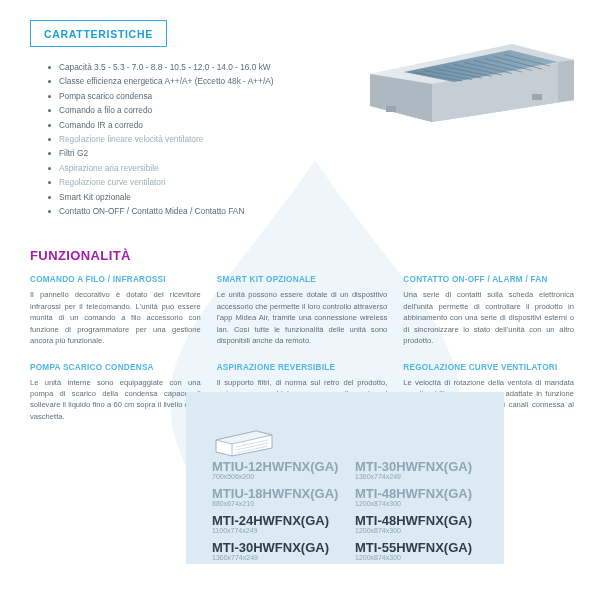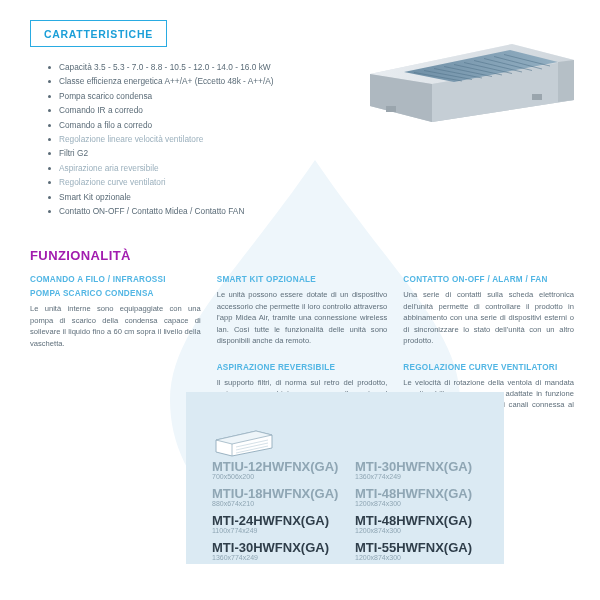--- a/index.html
+++ b/index.html
@@ -225,36 +225,37 @@
   </svg>
 
   
   <div class="badge">CARATTERISTICHE</div>
 
   
   <ul class="features">
     <li><span>Capacità 3.5 - 5.3 - 7.0 - 8.8 - 10.5 - 12.0 - 14.0 - 16.0 kW</span></li>
     <li><span>Classe efficienza energetica A++/A+ (Eccetto 48k - A++/A)</span></li>
     <li><span>Pompa scarico condensa</span></li>
+    <li><span>Comando a filo a corredo</span></li>
     <li><span>Comando IR a corredo</span></li>
-    <li><span>Comando a filo a corredo</span></li>
     <li class="light"><span>Regolazione lineare velocità ventilatore</span></li>
     <li><span>Filtri G2</span></li>
     <li class="light"><span>Aspirazione aria reversibile</span></li>
     <li class="light"><span>Regolazione curve ventilatori</span></li>
     <li><span>Smart Kit opzionale</span></li>
     <li><span>Contatto ON-OFF / Contatto Midea / Contatto FAN</span></li>
   </ul>
 
   
   <div class="section-title">FUNZIONALITÀ</div>
 
   <div class="cols">
     <div class="col">
       <h4>COMANDO A FILO / INFRAROSSI</h4>
+      <p>Il pannello decorativo è dotato del ricevitore infrarossi per il telecomando. L'unità può essere munita di un comando a filo accessorio con funzione di programmatore per una gestione ancora più funzionale.</p>
       <h4>POMPA SCARICO CONDENSA</h4>
       <p>Le unità interne sono equipaggiate con una pompa di scarico della condensa capace di sollevare il liquido fino a 60 cm sopra il livello della vaschetta.</p>
     </div>
     <div class="col">
       <h4>SMART KIT OPZIONALE</h4>
       <p>Le unità possono essere dotate di un dispositivo accessorio che permette il loro controllo attraverso l'app Midea Air, tramite una connessione wireless lan. Così tutte le funzionalità delle unità sono disponibili anche da remoto.</p>
       <h4>ASPIRAZIONE REVERSIBILE</h4>
       <p>Il supporto filtri, di norma sul retro del prodotto, può essere scambiato con un pannello posto sul fondo per l'aspirazione dal basso e per una maggiore flessibilità di installazione.</p>
     </div>
     <div class="col">

